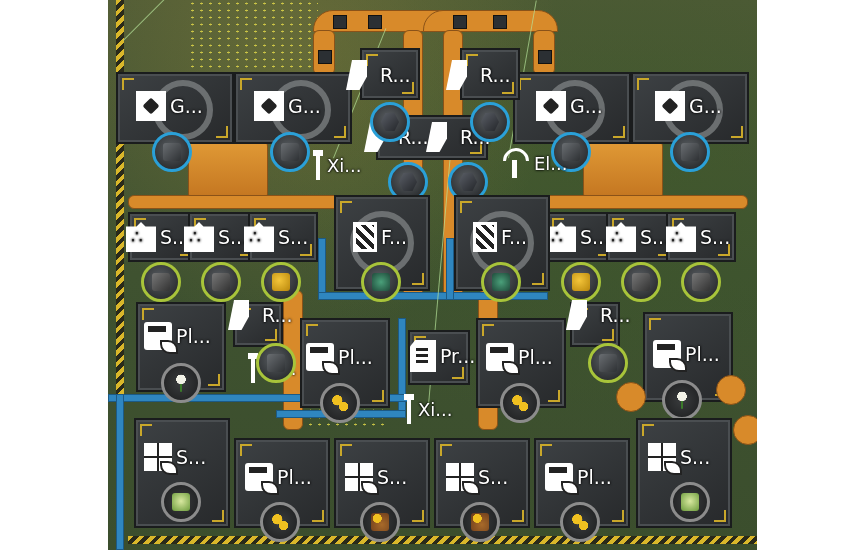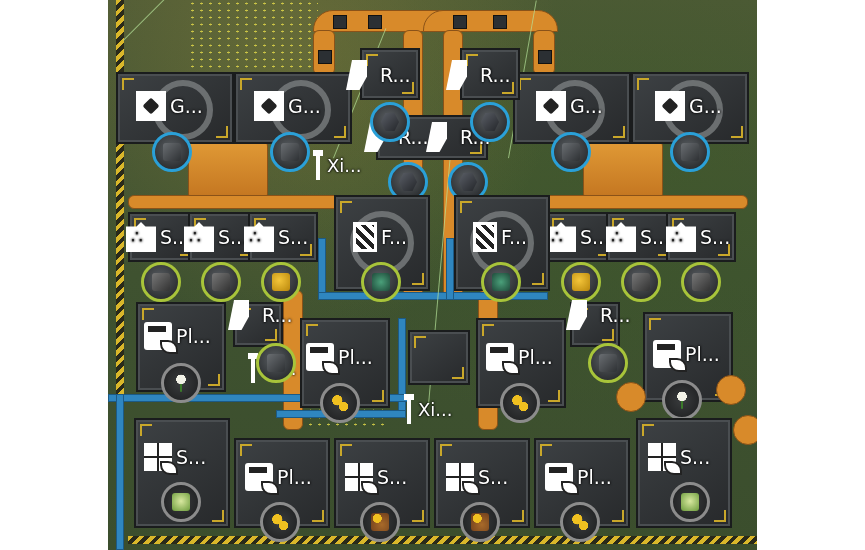--- a/index.html
+++ b/index.html
@@ -172,20 +172,24 @@
       <div class="inner hex"></div>
     </div>
   <div class="item" style="left:340px;top:162px;">
       <div class="inner hex"></div>
     </div>
 
   <div class="label" style="left:205px;top:150px;font-size:18px;">
       <span class="ico ico-pole"></span>
       <span>Xi...</span>
     </div>
+  <div class="label" style="left:392px;top:148px;font-size:18px;">
+      <span class="ico ico-radar"></span>
+      <span>El...</span>
+    </div>
 
   <div class="building" style="left:20px;top:212px;width:70px;height:50px;"></div>
   <div class="building" style="left:80px;top:212px;width:70px;height:50px;"></div>
   <div class="building" style="left:140px;top:212px;width:70px;height:50px;"></div>
   <div class="building" style="left:438px;top:212px;width:70px;height:50px;"></div>
   <div class="building" style="left:498px;top:212px;width:70px;height:50px;"></div>
   <div class="building" style="left:558px;top:212px;width:70px;height:50px;"></div>
 
   <div class="label" style="left:18px;top:222px;">
       <span class="ico ico-smelter"></span>
@@ -271,20 +275,24 @@
       <span>R...</span>
     </div>
   <div class="label" style="left:140px;top:353px;font-size:18px;">
       <span class="ico ico-pole"></span>
       <span>Xi...</span>
     </div>
   <div class="label" style="left:198px;top:343px;">
       <span class="ico ico-planter"></span>
       <span>Pl...</span>
     </div>
+  <div class="label" style="left:302px;top:340px;">
+      <span class="ico ico-prod"></span>
+      <span>Pr...</span>
+    </div>
   <div class="label" style="left:378px;top:343px;">
       <span class="ico ico-planter"></span>
       <span>Pl...</span>
     </div>
   <div class="label" style="left:458px;top:300px;">
       <span class="ico ico-refinery"></span>
       <span>R...</span>
     </div>
   <div class="label" style="left:545px;top:340px;">
       <span class="ico ico-planter"></span>

